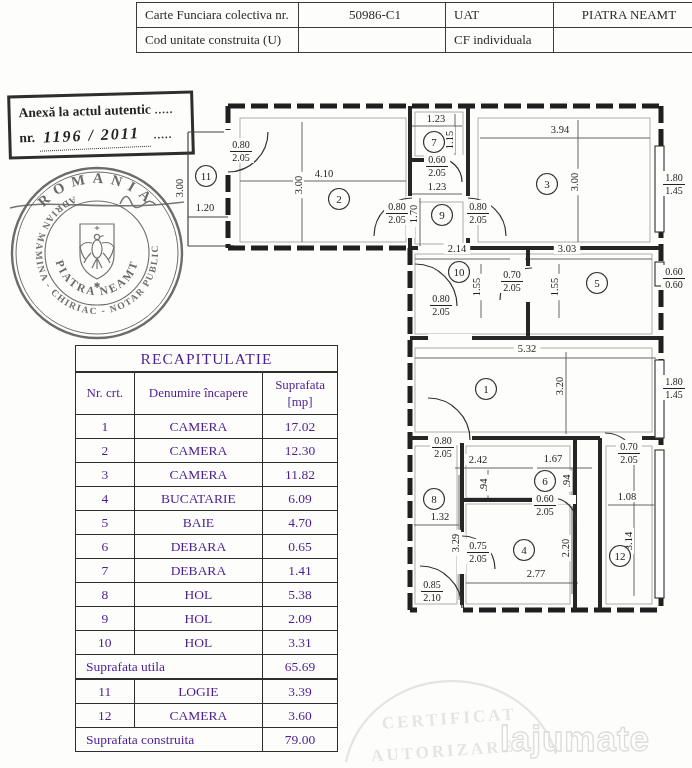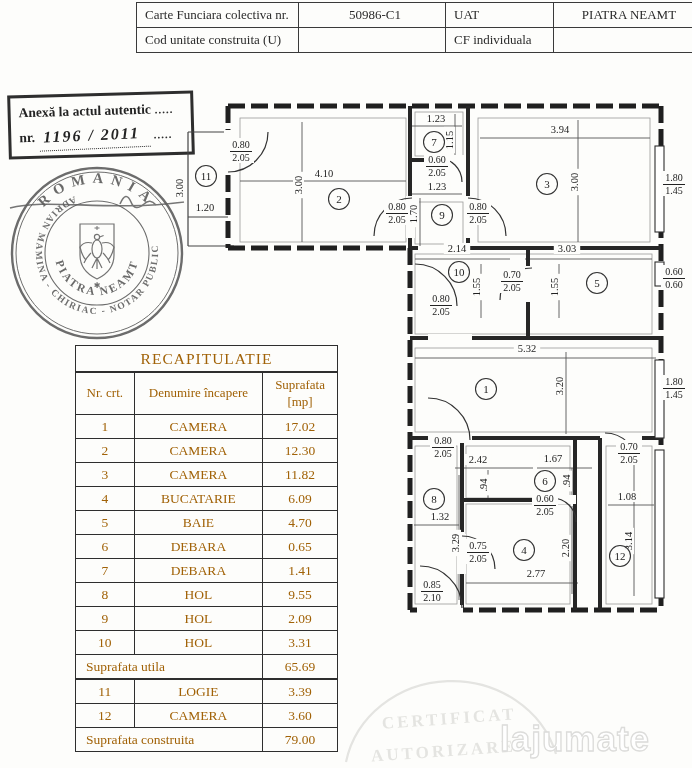--- a/index.html
+++ b/index.html
@@ -34,21 +34,21 @@
     transform:rotate(-1deg);
   }
   .annex .dots{color:#2e2e2e;letter-spacing:1px;font-size:11px;}
   
   .seal{position:absolute;left:8px;top:164px;width:178px;height:178px;opacity:.82;}
   
   .recap{
     position:absolute;left:75px;top:345px;width:263px;
     border-collapse:collapse;table-layout:fixed;font-size:13.5px;
   }
-  .recap td,.recap th{border:1.4px solid #2e2e2e;padding:0;color:#a16207;}
+  .recap td,.recap th{border:1.4px solid #2e2e2e;padding:0;color:#4c1d95;}
   .recap .title-cell{
     height:25px;text-align:center;font-size:15.5px;letter-spacing:1px;
     font-weight:normal;border-bottom:2px solid #2e2e2e;
   }
   .recap .colhead td{height:41px;text-align:center;font-size:13px;line-height:1.25;}
   .recap tbody td{height:23px;text-align:center;}
   .recap tr.summary td:first-child{text-align:left;padding-left:10px;margin-top:12px;}
   .recap tr.sep td{border-top:2.4px solid #2e2e2e;}
   
   .plan{position:absolute;left:0;top:0;}
@@ -525,21 +525,21 @@
         <td>0.65</td>
       </tr>
       <tr class="">
         <td>7</td>
         <td>DEBARA</td>
         <td>1.41</td>
       </tr>
       <tr class="">
         <td>8</td>
         <td>HOL</td>
-        <td>9.55</td>
+        <td>5.38</td>
       </tr>
       <tr class="">
         <td>9</td>
         <td>HOL</td>
         <td>2.09</td>
       </tr>
       <tr class="">
         <td>10</td>
         <td>HOL</td>
         <td>3.31</td>

